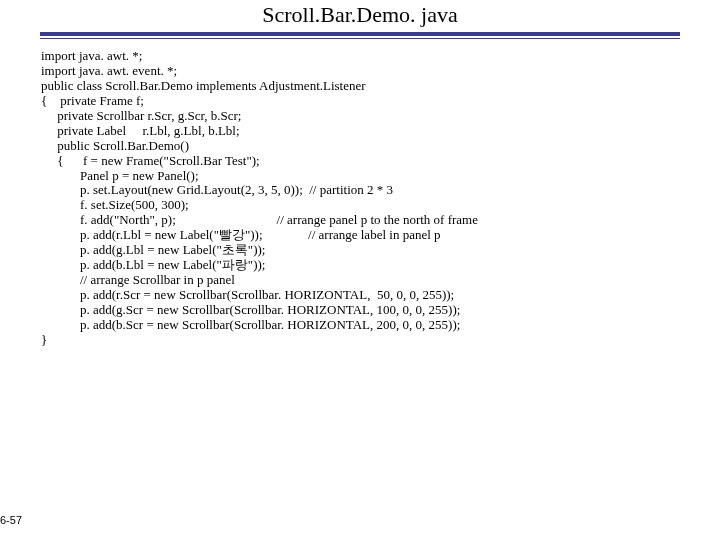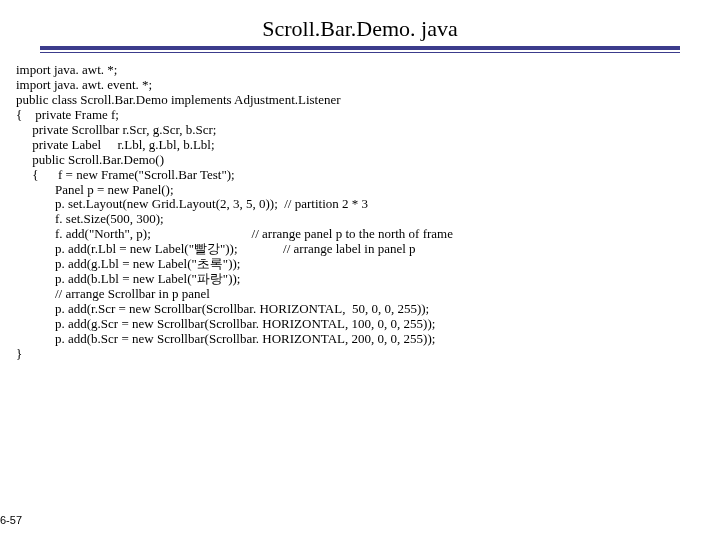--- a/index.html
+++ b/index.html
@@ -15,42 +15,42 @@
   .slide {
     width: 720px;
     height: 540px;
     position: relative;
     box-sizing: border-box;
   }
   .title {
     text-align: center;
     font-size: 22px;
     font-weight: normal;
-    padding-top: 16px;
+    padding-top: 2px;
     padding-bottom: 4px;
   }
   .rule-wrap {
     width: 640px;
     margin: 0 auto 10px auto;
   }
   .rule1 {
     height: 4px;
     background: #3c3c8c;
   }
   .rule2 {
     height: 1px;
     background: #3c3c8c;
     margin-top: 2px;
   }
   .code {
     font-family: "Times New Roman", Times, serif;
     font-size: 13px;
     line-height: 1.15;
     white-space: pre;
-    margin: 8px 0 0 16px;
+    margin: 8px 0 0 41px;
   }
   .page-num {
     position: absolute;
     bottom: 14px;
     left: 0;
     width: 100%;
     text-align: left;
     font-size: 11px;
     font-family: Arial, sans-serif;
   }

